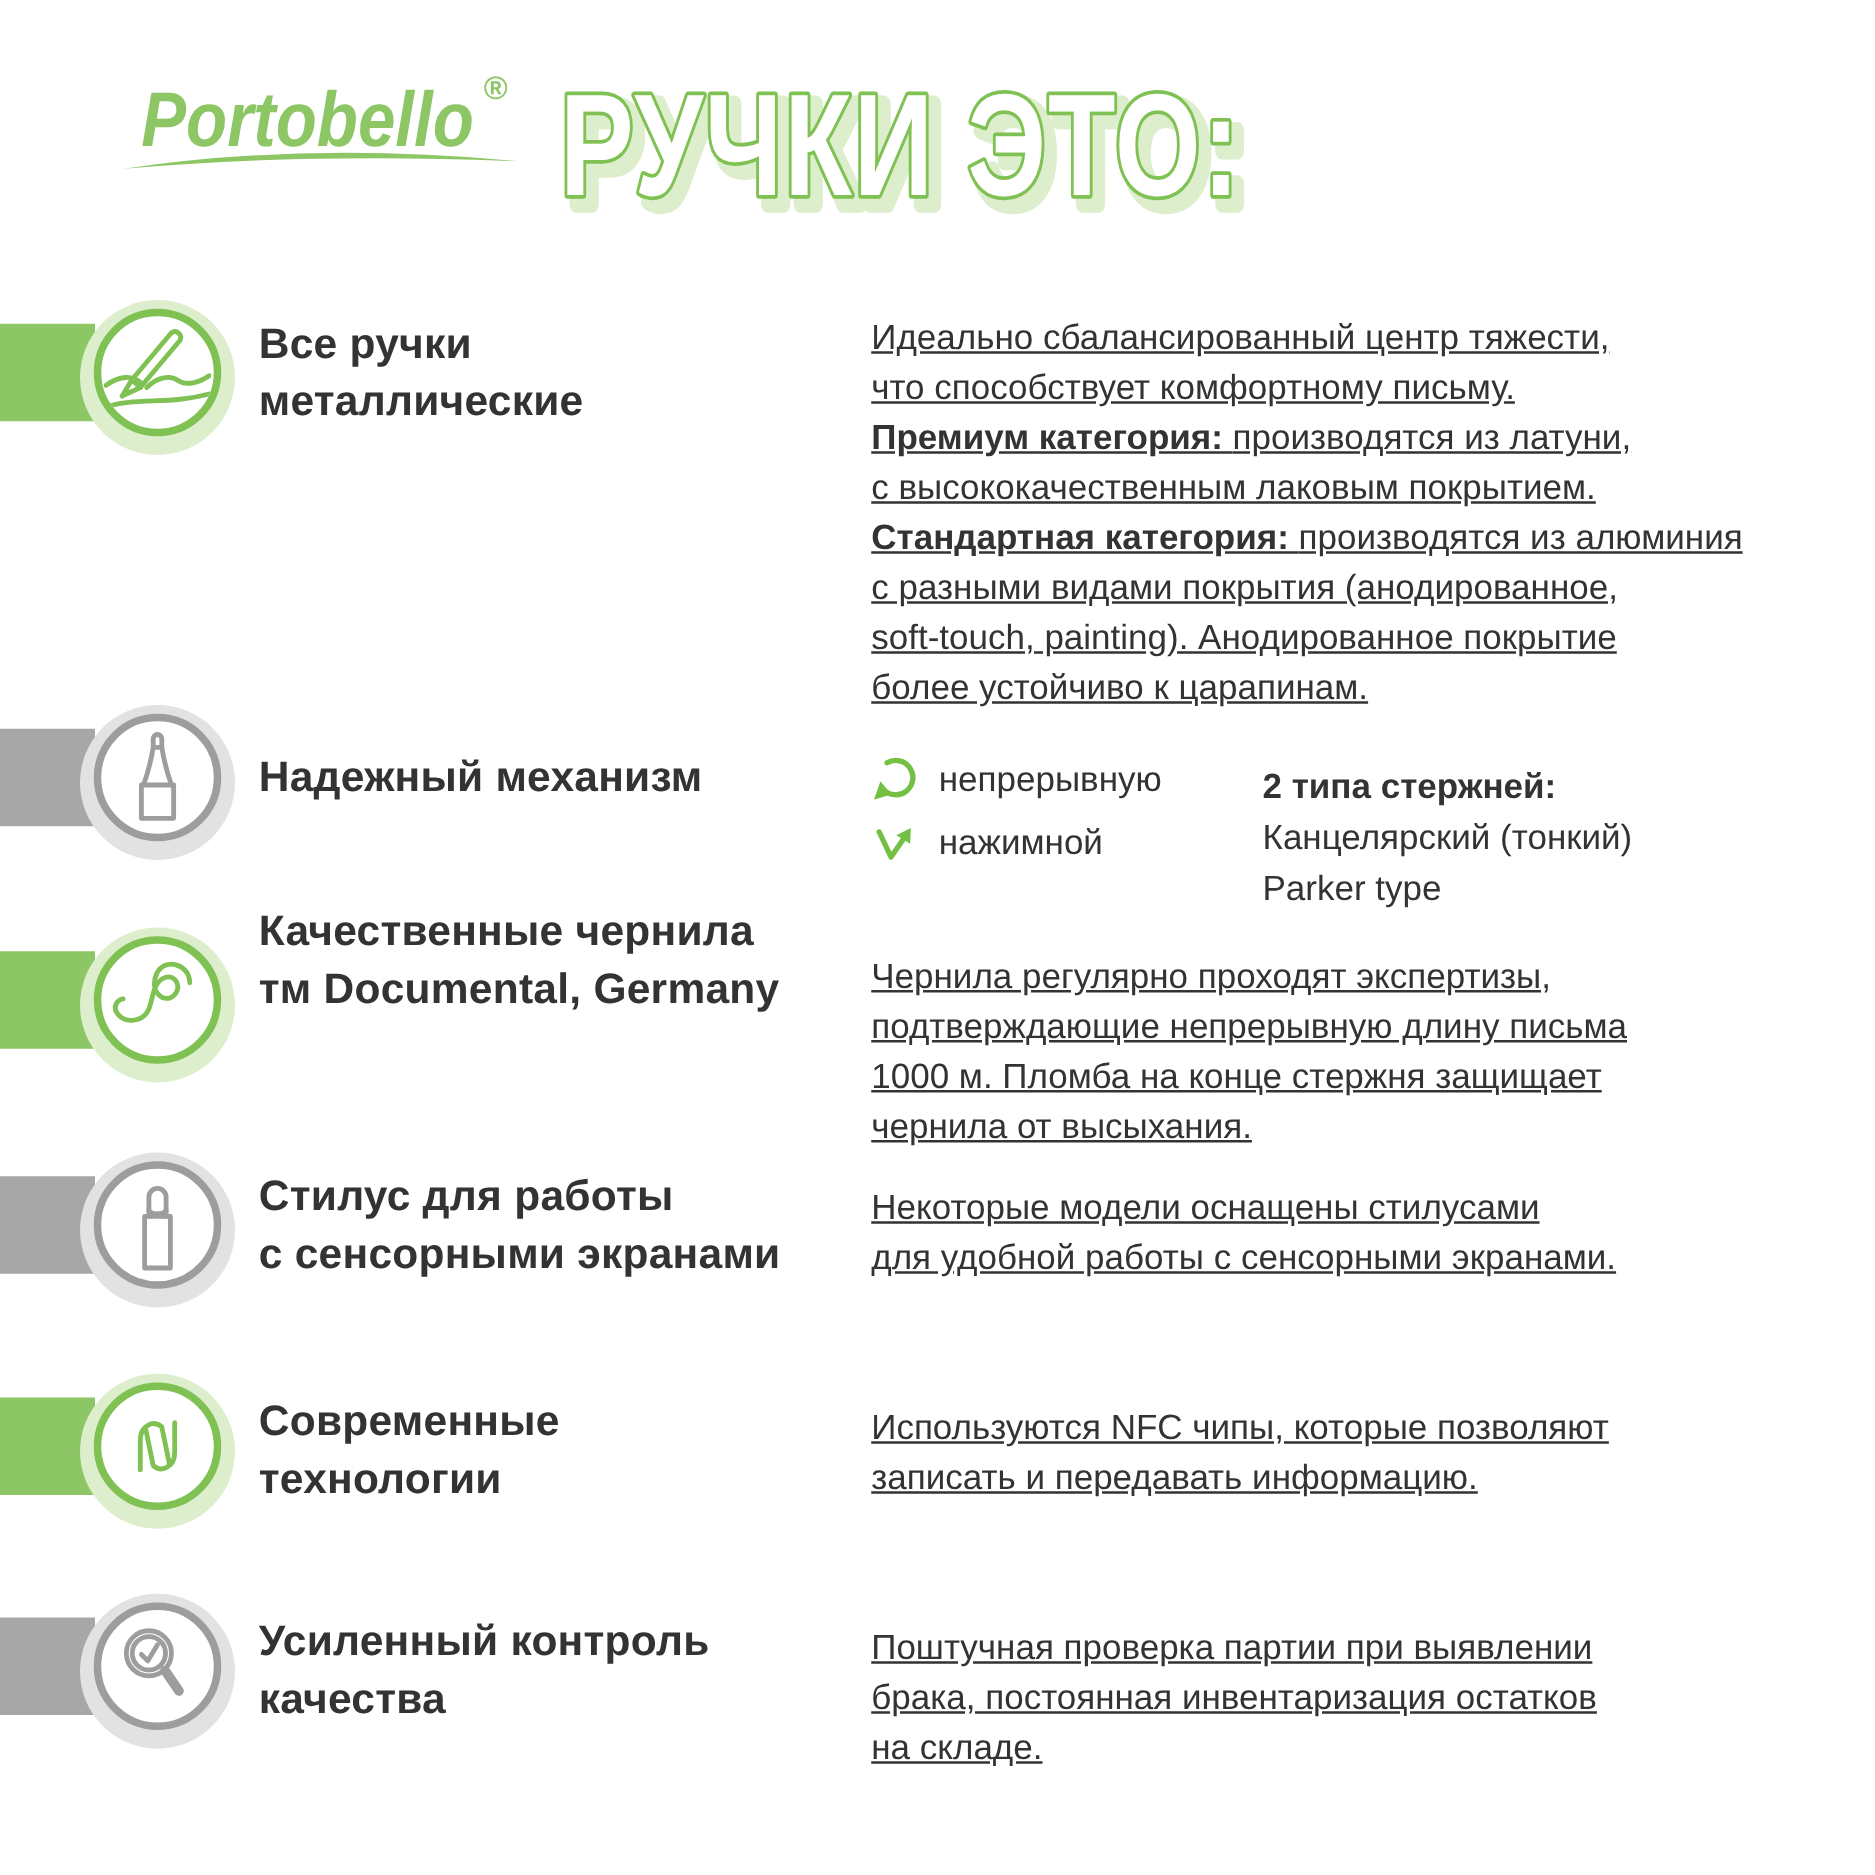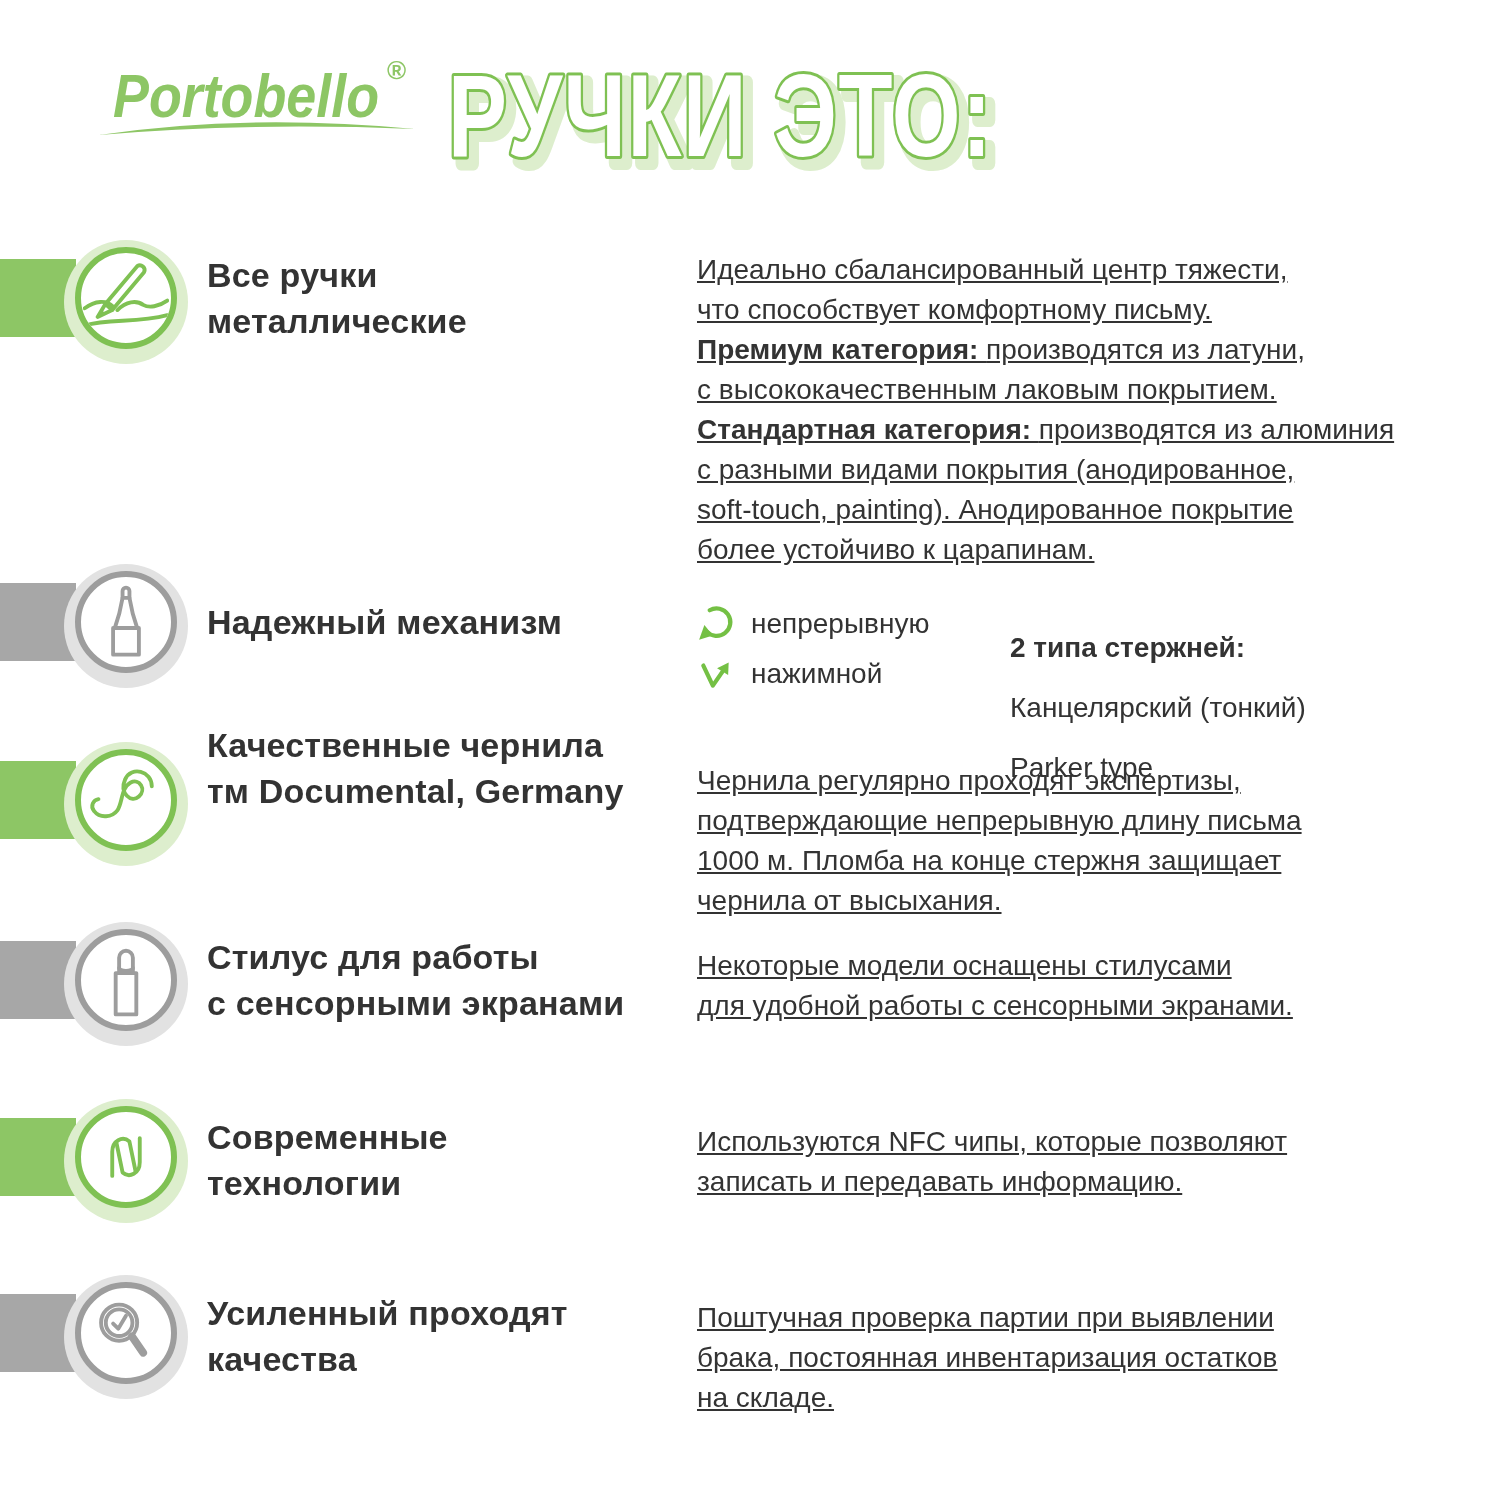--- a/index.html
+++ b/index.html
@@ -41,21 +41,21 @@
              color:var(--ink);white-space:pre-line;font-weight:normal;text-decoration:underline;}
   .body-text strong{font-weight:bold;}
 
   .mech{position:absolute;left:697px;display:flex;flex-direction:column;gap:14px;}
   .mech-item{display:flex;align-items:center;gap:16px;font-size:28px;color:var(--ink);height:36px;}
   .mech-item svg{flex:0 0 auto;}
   .arrow-stroke{fill:none;stroke:var(--arrow_green);stroke-width:4;stroke-linecap:round;stroke-linejoin:round;}
   .arrow-fill{fill:var(--arrow_green);}
 
   .refills{position:absolute;left:1010px;font-size:28px;line-height:41px;color:var(--ink);}
-  .refills strong,.refills span{display:block;margin-top:19px;}
+  .refills strong,.refills span{display:block;}
 </style>
 </head>
 <body>
 
 <div class="canvas">
 
   <svg class="logo-svg" width="340" height="100" viewBox="0 0 340 100">
     <path d="M4,80 Q150,58 320,74 Q150,67 4,80 Z" fill="#8dc665"></path>
     <text class="logo-text" x="18" y="62" textLength="266" lengthAdjust="spacingAndGlyphs" fill="#8dc665">Portobello</text>
     <text class="logo-reg" x="292" y="24" fill="#8dc665">®</text>
@@ -189,21 +189,21 @@
     <div class="halo"></div>
     <div class="ring">
       <svg width="86" height="86" viewBox="0 0 100 100">
         <circle class="icon-stroke" cx="42" cy="38" r="21"></circle>
         <circle class="icon-stroke" cx="42" cy="38" r="15.5"></circle>
         <path class="icon-stroke" d="M35,39 l6,6 L50,30"></path>
         <path class="icon-stroke" d="M57,54 L70,73" style="stroke-width:9"></path>
       </svg>
     </div>
     <h2 class="heading" style="top:1290px">
-        <span>Усиленный проходят</span>
+        <span>Усиленный контроль</span>
         <span>качества</span>
       </h2>
     <p class="body-text" style="top:1298px"><span>Поштучная проверка партии при выявлении
 брака, постоянная инвентаризация остатков
 на складе.</span></p>
   </section>
 
 </div>
 
 </body></html>

